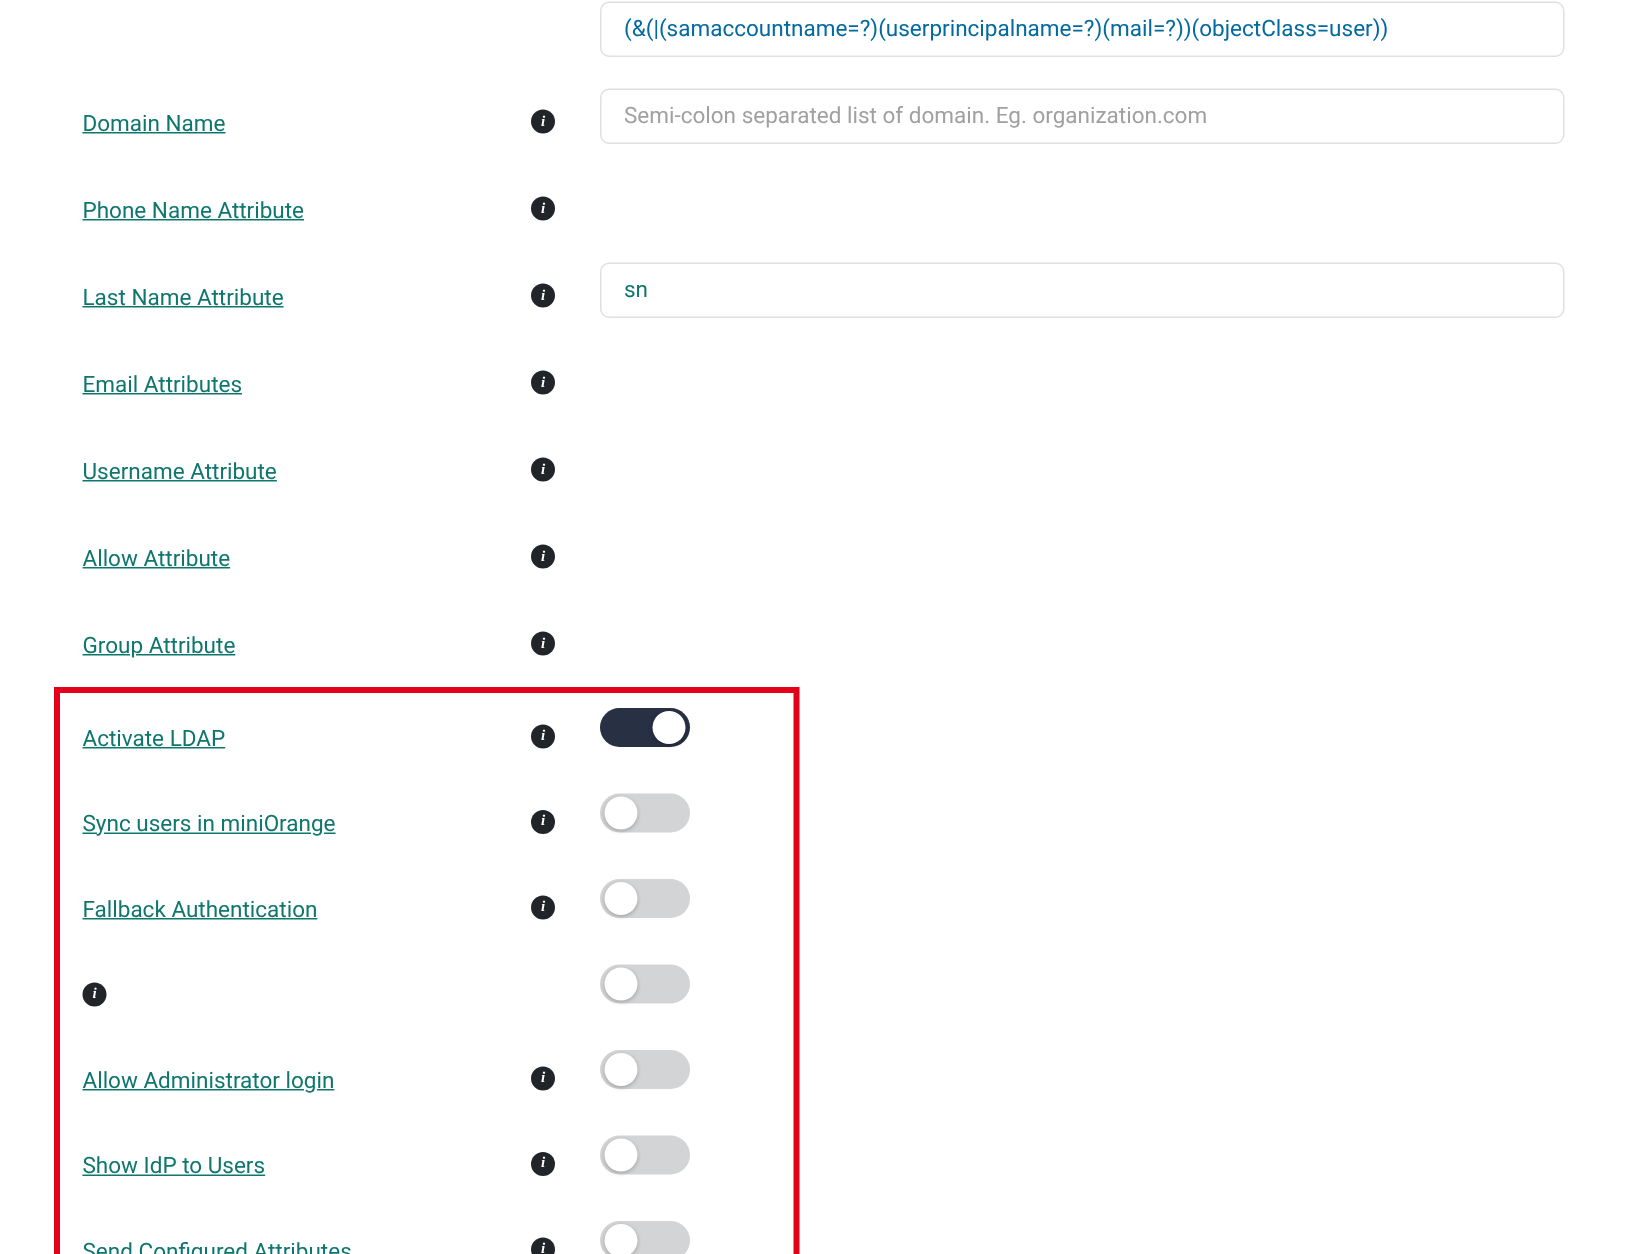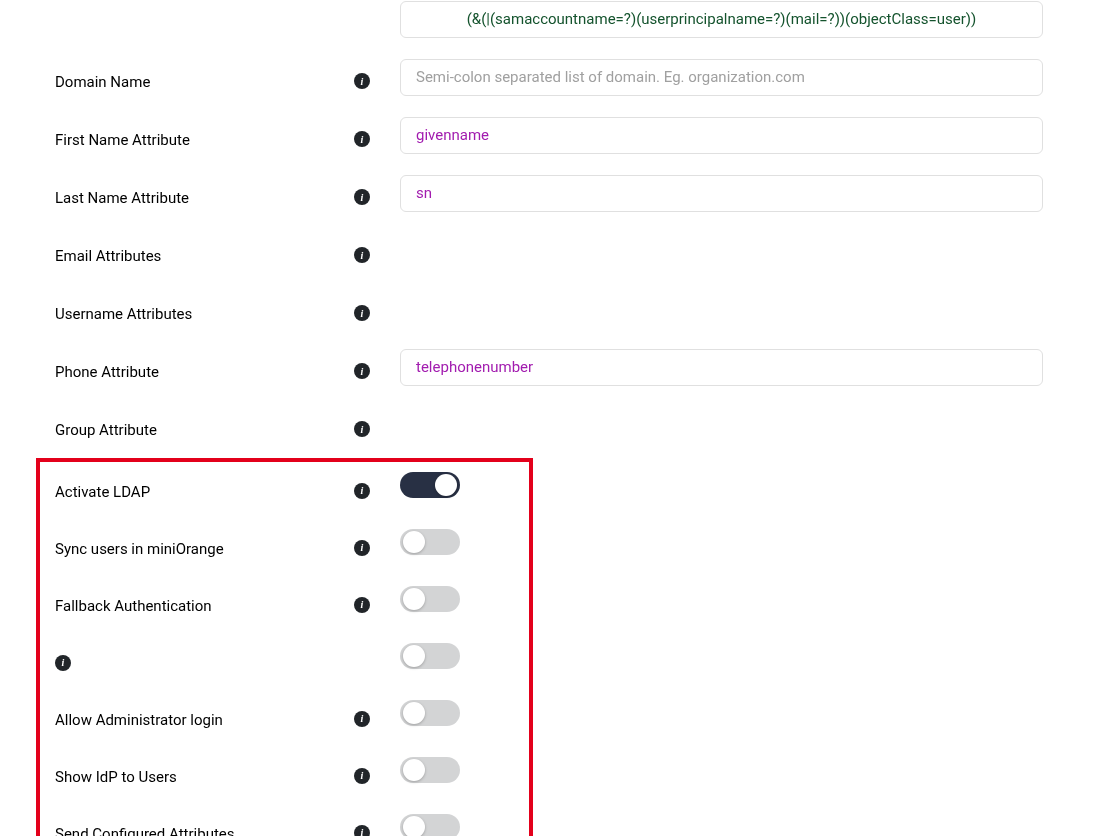--- a/index.html
+++ b/index.html
@@ -19,21 +19,22 @@
     }
     .label-col {
       width: 345px;
       display: flex;
       align-items: flex-start;
       justify-content: space-between;
       padding-right: 30px;
       padding-top: 10px;
     }
     .label-text {
-      color: #000000;
+      color: #0f766e;
+      text-decoration: underline;
     }
     .info-icon {
       width: 16px;
       height: 16px;
       border-radius: 50%;
       background: #212529;
       color: #fff;
       display: inline-flex;
       align-items: center;
       justify-content: center;
@@ -47,29 +48,28 @@
     .input-col {
       flex: 1;
     }
     .text-input {
       width: 100%;
       height: 37px;
       border: 1px solid #e0e0e0;
       border-radius: 6px;
       padding: 8px 15px;
       font-size: 15px;
-      color: #a21caf;
+      color: #0f766e;
       font-family: inherit;
     }
     .text-input::placeholder {
       color: #a0a0a0;
     }
     .first-row .text-input {
-      color: #14532d;
-      text-align: center;
+      color: #0369a1;
     }
     .toggle {
       width: 60px;
       height: 26px;
       border-radius: 13px;
       position: relative;
       cursor: pointer;
       display: inline-block;
     }
     .toggle-off {
@@ -121,25 +121,22 @@
     <span class="label-text">Domain Name</span>
     <span class="info-icon">i</span>
   </div>
   <div class="input-col">
     <input class="text-input" type="text" placeholder="Semi-colon separated list of domain. Eg. organization.com" style="">
   </div>
 </div>
 
 <div class="form-row">
   <div class="label-col">
-    <span class="label-text">First Name Attribute</span>
-    <span class="info-icon">i</span>
-  </div>
-  <div class="input-col">
-    <input class="text-input" type="text" value="givenname" style="">
+    <span class="label-text">Phone Name Attribute</span>
+    <span class="info-icon">i</span>
   </div>
 </div>
 
 <div class="form-row">
   <div class="label-col">
     <span class="label-text">Last Name Attribute</span>
     <span class="info-icon">i</span>
   </div>
   <div class="input-col">
     <input class="text-input" type="text" value="sn" style="">
@@ -148,32 +145,29 @@
 
 <div class="form-row">
   <div class="label-col">
     <span class="label-text">Email Attributes</span>
     <span class="info-icon">i</span>
   </div>
 </div>
 
 <div class="form-row">
   <div class="label-col">
-    <span class="label-text">Username Attributes</span>
-    <span class="info-icon">i</span>
-  </div>
-</div>
-
-<div class="form-row">
-  <div class="label-col">
-    <span class="label-text">Phone Attribute</span>
-    <span class="info-icon">i</span>
-  </div>
-  <div class="input-col">
-    <input class="text-input" type="text" value="telephonenumber" style="">
+    <span class="label-text">Username Attribute</span>
+    <span class="info-icon">i</span>
+  </div>
+</div>
+
+<div class="form-row">
+  <div class="label-col">
+    <span class="label-text">Allow Attribute</span>
+    <span class="info-icon">i</span>
   </div>
 </div>
 
 <div class="form-row">
   <div class="label-col">
     <span class="label-text">Group Attribute</span>
     <span class="info-icon">i</span>
   </div>
 </div>
 

